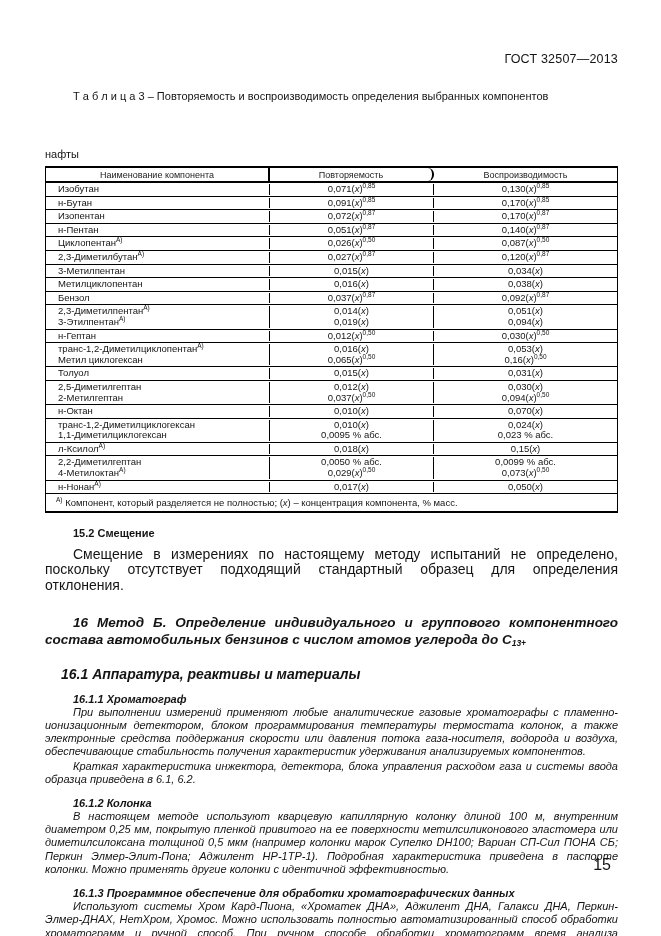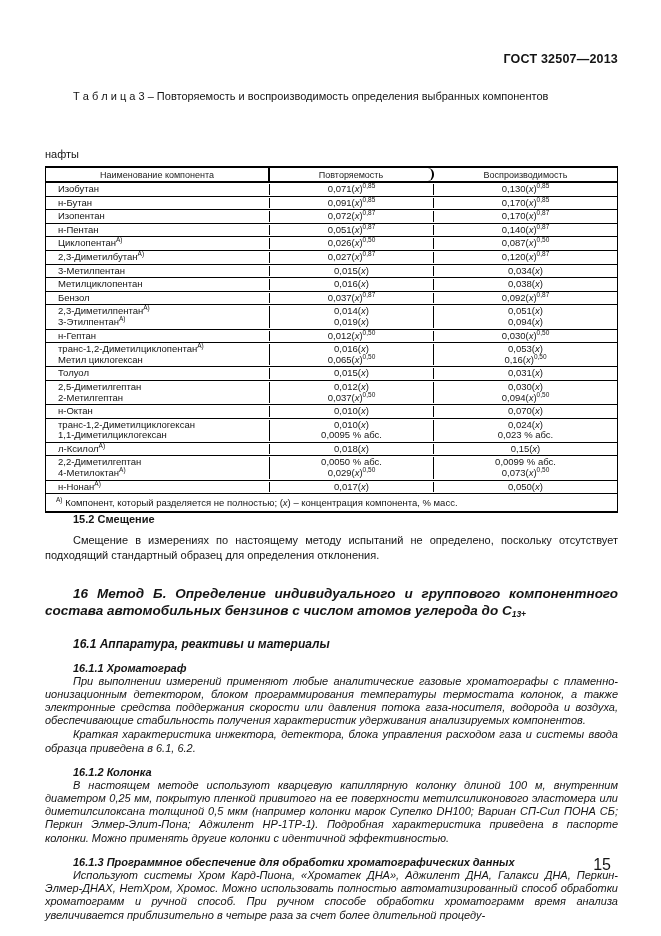--- a/index.html
+++ b/index.html
@@ -4,21 +4,21 @@
 <style>
   html,body { margin:0; padding:0; }
   body {
     width:661px; height:936px; background:#ffffff; color:#141414;
     font-family:"Liberation Sans", sans-serif;
     -webkit-font-smoothing:antialiased;
   }
   .page { position:relative; width:661px; height:936px; overflow:hidden; background:#fff; }
   .content { margin-left:45px; width:573px; }
 
-  .doc-header { padding-top:52px; text-align:right; font-weight:bold; font-size:12.5px; letter-spacing:0.2px; }
+  .doc-header { padding-top:52px; text-align:right; font-weight:normal; font-size:12.5px; letter-spacing:0.2px; }
 
   .caption { margin-top:23px; font-size:11px; line-height:14px; }
   .caption .l1 { display:block; text-indent:28px; }
   .caption .l2 { display:block;margin-top:44px; }
 
   
   .gtable {
     margin-top:5px; border:1px solid #000; border-top:2.5px solid #000; border-bottom:2px solid #000;
     font-size:9.5px;
   }
@@ -33,25 +33,25 @@
   .td { box-sizing:border-box; }
   .td.c1 { width:224px; border-right:1px solid #000; padding-left:12px; text-align:left; }
   .td.c2 { width:164px; border-right:1px solid #000; text-align:center; }
   .td.c3 { flex:1; text-align:center; }
   sup.mark, sup.exp { font-size:6.5px; line-height:0; vertical-align:4px; }
   .v i, .fnote i { font-style:italic; }
 
   .tfoot { padding:3px 4px 3px 10px; font-size:9.5px; line-height:11px; }
 
   
-  .h-b { font-weight:bold; font-size:11px; margin:0 0 0 28px; }
-  .p-n { font-size:11px; line-height:15.2px; text-align:justify; text-indent:28px; margin-top:8px; }
+  .h-b { font-weight:bold; font-size:11px; margin:14px 0 0 28px; }
+  .p-n { font-size:14px; line-height:15.2px; text-align:justify; text-indent:28px; margin-top:8px; }
   .h16 { font-weight:bold; font-style:italic; font-size:13.5px; line-height:17.5px; text-align:justify; text-indent:28px; margin-top:21px; }
   .h16 sub { font-size:8.5px; vertical-align:-2px; }
-  .h-bi { font-weight:bold; font-style:italic; font-size:12px; margin:13px 0 0 28px; }
+  .h-bi { font-weight:bold; font-style:italic; font-size:14px; margin:13px 0 0 16px; }
   .h-bi2 { font-weight:bold; font-style:italic; font-size:11px; margin:11px 0 0 28px; }
   .p-i { font-style:italic; font-size:11px; line-height:13.2px; text-align:justify; text-indent:28px; margin:1px 0 0 0; }
   .pagenum { position:absolute; top:856px; right:50px; font-size:16px; }
 </style>
 </head>
 <body>
 
 <div class="page">
   <div class="content">
 

